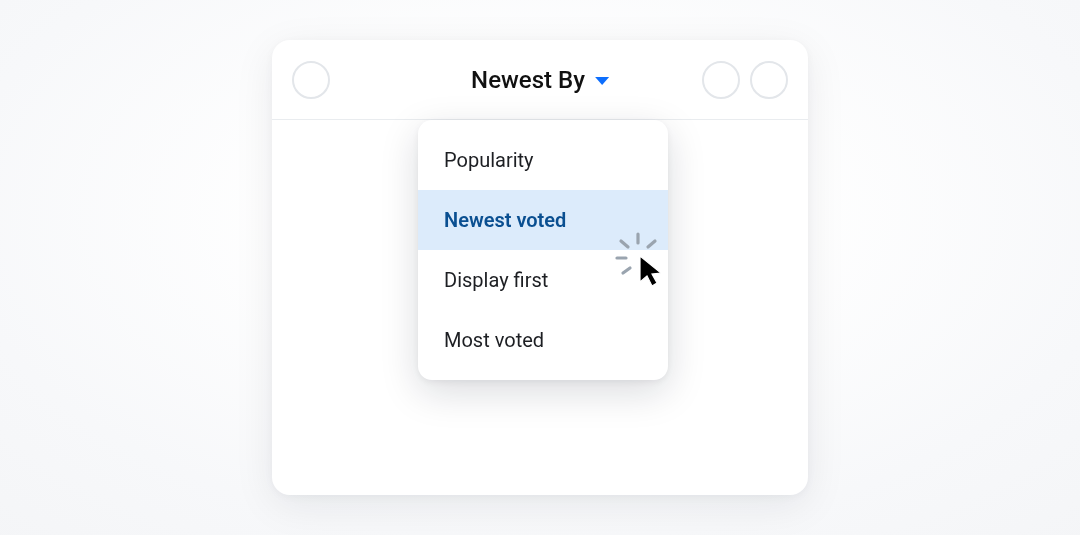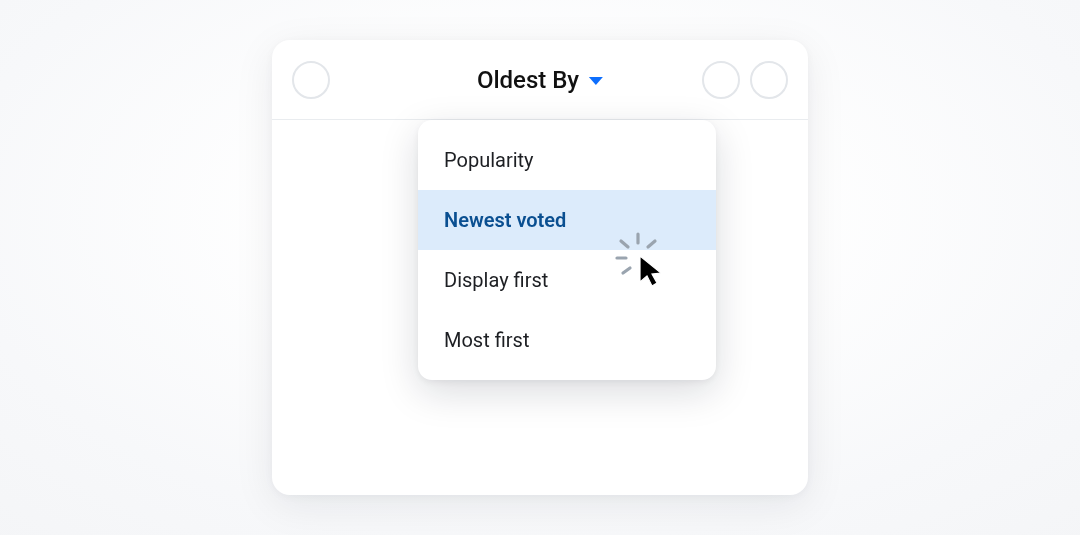--- a/index.html
+++ b/index.html
@@ -61,21 +61,21 @@
     border-left: 7px solid transparent;
     border-right: 7px solid transparent;
     border-top: 8px solid #0d6efd;
     margin-top: 3px;
   }
 
   .dropdown {
     position: absolute;
     top: 80px;
     left: 146px;
-    width: 298px;
+    width: 250px;
     background: #fff;
     border-radius: 14px;
     box-shadow: 0 12px 38px rgba(15, 23, 42, 0.15), 0 2px 6px rgba(15, 23, 42, 0.06);
     padding: 10px 0;
   }
   .dropdown-item {
     padding: 18px 26px;
     font-size: 20px;
     color: #1d1f23;
     cursor: pointer;
@@ -95,42 +95,42 @@
 </style>
 </head>
 <body>
 
 <div class="card">
 
   <div class="toolbar">
     <div class="circle left"></div>
 
     <div class="display-by">
-      <span>Oldest By</span>
+      <span>Newest By</span>
       <span class="caret"></span>
     </div>
 
     <div class="circles-right">
       <div class="circle"></div>
       <div class="circle"></div>
     </div>
   </div>
 
   <div class="dropdown">
     <div class="dropdown-item">
       <span>Popularity</span>
     </div>
     <div class="dropdown-item selected">
       <span>Newest voted</span>
     </div>
     <div class="dropdown-item">
       <span>Display first</span>
     </div>
     <div class="dropdown-item">
-      <span>Most first</span>
+      <span>Most voted</span>
     </div>
   </div>
 
   <div class="cursor-wrap" style="left:340px; top:188px;">
     <svg width="70" height="70" viewBox="0 0 70 70">
       <g stroke="#9aa4af" stroke-width="3.2" stroke-linecap="round">
         <line x1="26" y1="6" x2="26" y2="15"></line>
         <line x1="9" y1="13" x2="16" y2="19"></line>
         <line x1="43" y1="13" x2="36" y2="19"></line>
         <line x1="5" y1="30" x2="14" y2="30"></line>

